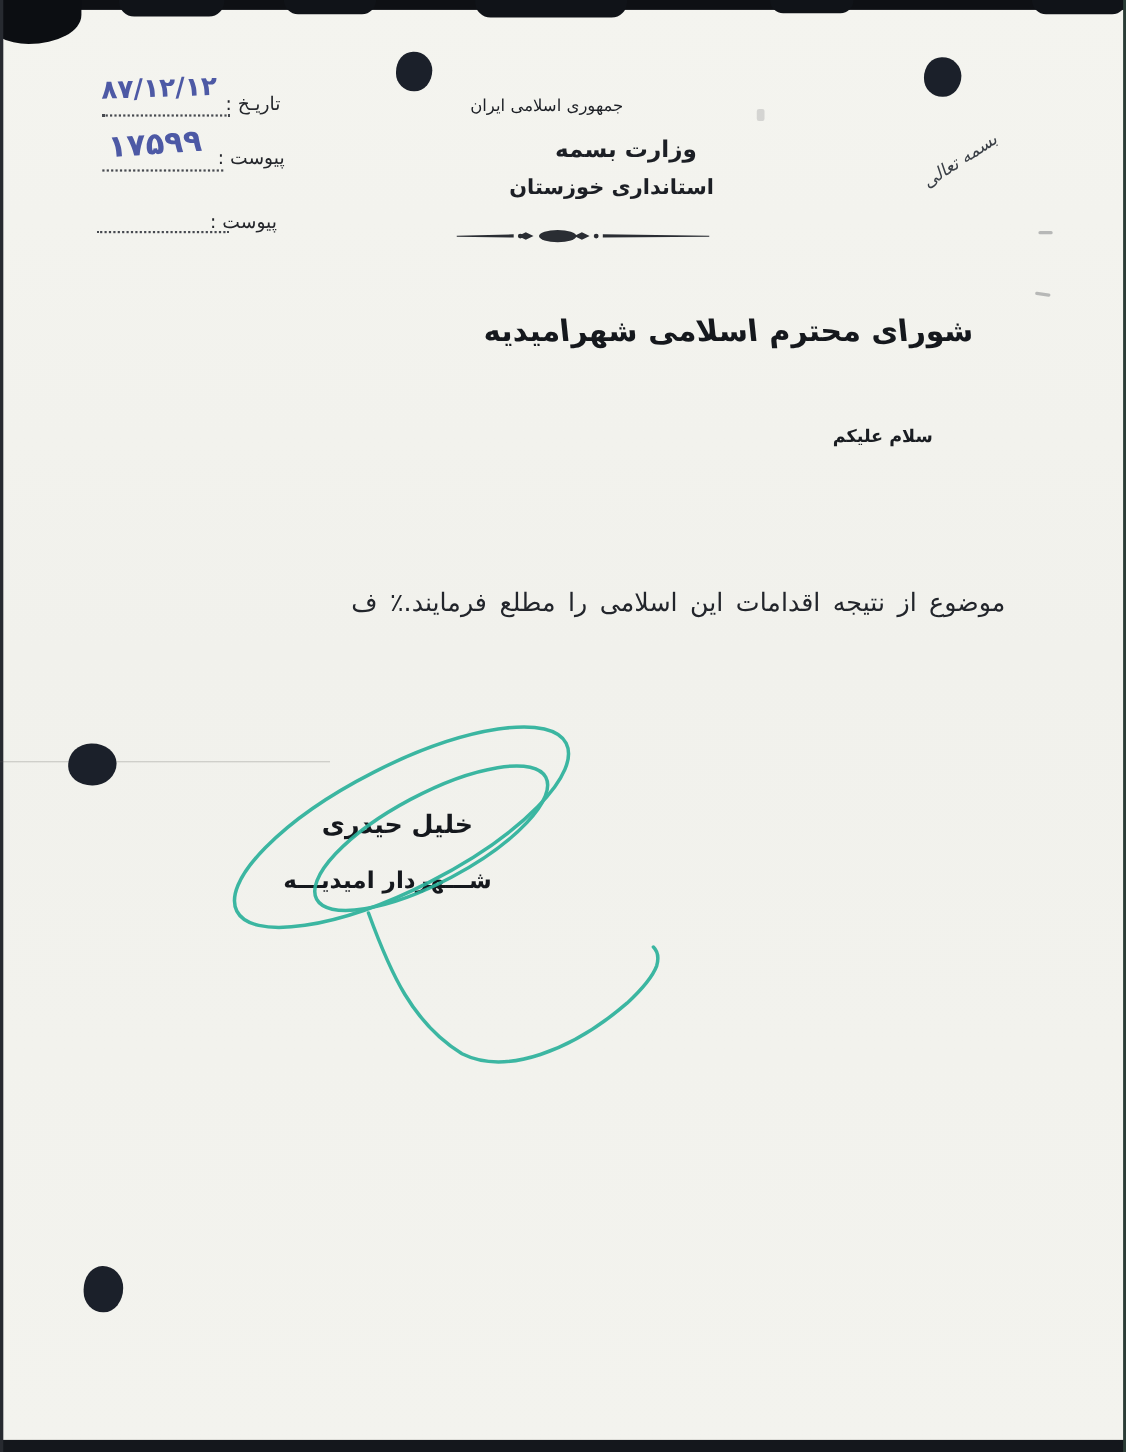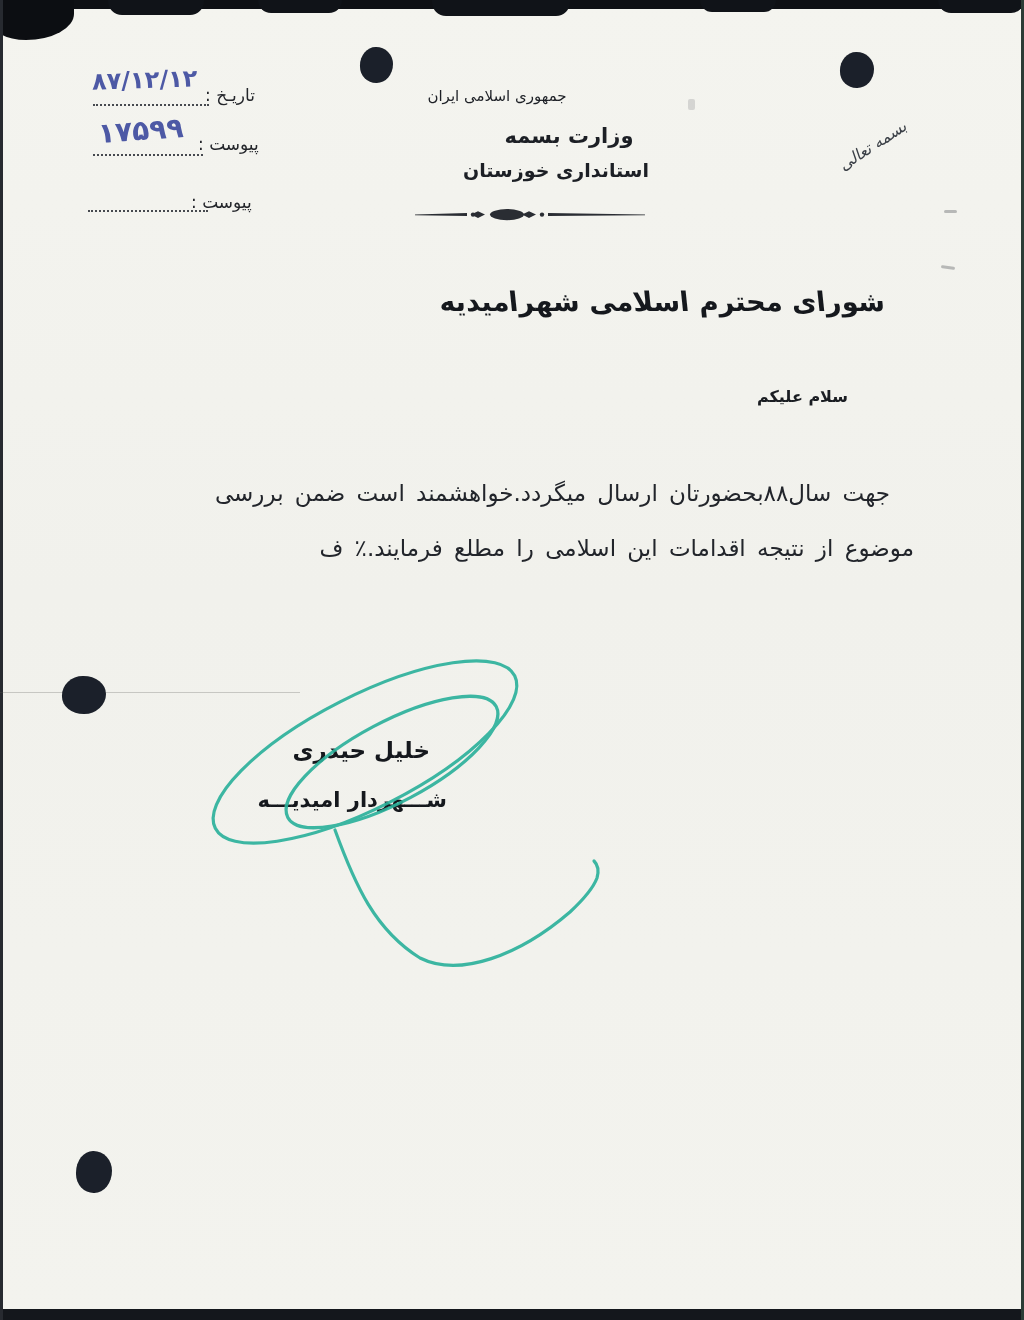--- a/index.html
+++ b/index.html
@@ -90,21 +90,20 @@
   <div class="abs leader" style="left:93px;top:136px;width:110px;height:18px;"></div>
   <div class="abs hand" style="left:98px;top:114px;font-size:28px;transform:rotate(-4deg);">۱۷۵۹۹</div>
 
   <div class="abs label" style="left:191px;top:192px;">پیوست :</div>
   <div class="abs leader" style="left:88px;top:194px;width:120px;height:16px;"></div>
 
   <div class="abs rtl addressee" style="right:139px;top:286px;">شورای محترم اسلامی شهرامیدیه</div>
 
   <div class="abs rtl salutation" style="right:176px;top:387px;">سلام علیکم</div>
 
-  <div class="abs rtl bodyline" style="right:134px;top:480px;">جهت سال۸۸بحضورتان ارسال میگردد.خواهشمند است ضمن بررسی</div>
   <div class="abs rtl bodyline" style="right:110px;top:535px;">موضوع از نتیجه اقدامات این اسلامی را مطلع فرمایند.٪ ف</div>
 
   <div class="abs rtl sig-name" style="right:594px;top:737px;">خلیل حیدری</div>
   <div class="abs rtl sig-title" style="right:577px;top:788px;">شـــهردار امیدیـــه</div>
 
   <svg class="abs" style="left:170px;top:640px;" width="470" height="350" viewBox="0 0 470 350">
     <g fill="none" stroke="#2cb19b" stroke-width="3.2" stroke-linecap="round" opacity="0.92">
       <ellipse cx="195" cy="112" rx="168" ry="56" transform="rotate(-27 195 112)"></ellipse>
       <ellipse cx="222" cy="122" rx="118" ry="40" transform="rotate(-28 222 122)"></ellipse>
       <path d="M 165 190

